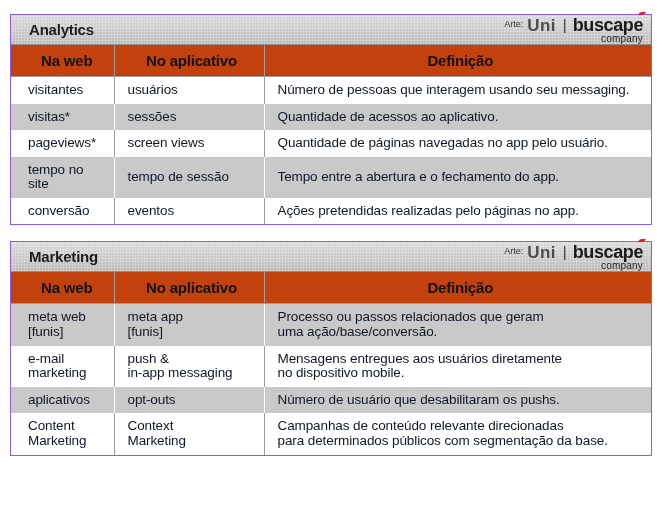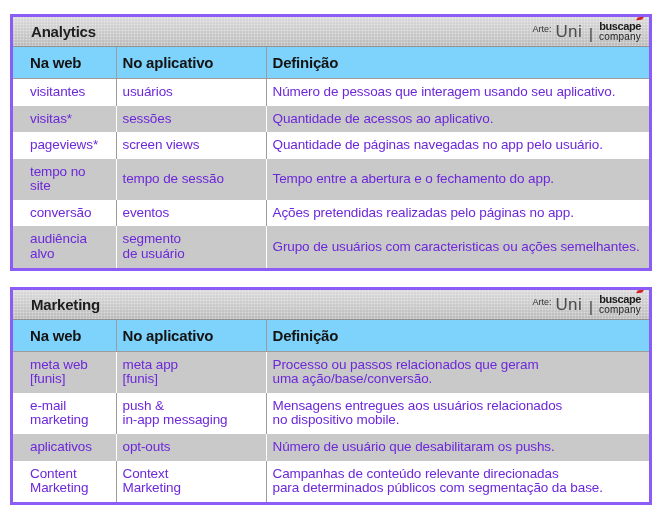--- a/index.html
+++ b/index.html
@@ -6,69 +6,69 @@
   html, body { background: #ffffff; }
   body {
     width: 662px; height: 523px; overflow: hidden;
     font-family: "Liberation Sans", sans-serif;
     -webkit-font-smoothing: antialiased;
   }
   .page { padding: 14px 10px 0 10px; }
 
   .gtable {
     width: 642px;
-    border: 3px solid #8b5cf6;
+    border: 1px solid #8b5cf6;
     margin-bottom: 16px;
     background: #ffffff;
   }
 
   
   .bar {
     height: 30px;
     display: flex; align-items: center; justify-content: space-between;
     padding: 0 8px 0 18px;
     border-bottom: 1px solid #8f8f8f;
     background:
       radial-gradient(circle at 1.5px 1.5px, rgba(255,255,255,0.45) 0.8px, rgba(0,0,0,0) 1.1px) 0 0 / 3px 3px,
       linear-gradient(#dadada, #bcbcbc);
   }
   .bar-title {
     font-weight: bold; font-size: 15px; color: #1e1e1e; letter-spacing: -0.2px;
   }
 
   
-  .credit { display: flex; align-items: flex-end; }
+  .credit { display: flex; align-items: flex-start; }
   .arte { font-size: 9px; color: #333; align-self: flex-start; margin-top: 3px; margin-right: 4px; }
-  .uni { font-size: 17px; font-weight: 400; color: #4c4c4c; letter-spacing: 0.4px; }
+  .uni { font-size: 17px; font-weight: 700; color: #4c4c4c; letter-spacing: 0.4px; }
   .pipe { font-size: 15px; font-weight: 300; color: #3a3a3a; margin: 0 6px 0 7px; }
   .buscape { display: flex; flex-direction: column; align-items: flex-end; line-height: 1; }
-  .buscape-word { font-weight: bold; font-size: 11px; color: #1b1b1b; letter-spacing: -0.4px; display: inline-flex; }
+  .buscape-word { font-weight: bold; font-size: 18px; color: #1b1b1b; letter-spacing: -0.4px; display: inline-flex; }
   .buscape-e { position: relative; display: inline-block; }
   .buscape-accent {
     position: absolute; top: -4px; right: -2px;
     width: 6px; height: 3px; border-radius: 1px;
     background: #d2232a;
     transform: skewX(-35deg) rotate(-8deg);
   }
   .company { font-size: 10px; color: #242424; margin-top: 0; letter-spacing: 0.2px; }
 
   
   table { width: 100%; border-collapse: collapse; table-layout: fixed; }
   col.w1 { width: 103px; } col.w2 { width: 150px; } col.w3 { width: auto; }
   th {
-    text-align: left; font-size: 15px; color: #141414;
+    text-align: center; font-size: 15px; color: #141414;
     padding: 7px 8px 7px 17px; letter-spacing: -0.2px;
-    border-bottom: 1px solid #9c9c9c; background: #7dd3fc;
+    border-bottom: 1px solid #9c9c9c; background: #c2410c;
   }
   td {
-    font-size: 13.5px; color: #6d28d9; line-height: 1.08;
+    font-size: 13.5px; color: #0f172a; line-height: 1.08;
     padding: 6px 8px 6px 17px; vertical-align: middle;
     white-space: pre-line; letter-spacing: -0.1px;
   }
-  th.c2, th.c3, td.c2, td.c3 { border-left: 1px solid #9c9c9c; padding-left: 6px; }
+  th.c2, th.c3, td.c2, td.c3 { border-left: 1px solid #9c9c9c; padding-left: 13px; }
   tr.shade td { background: #c9c9c9; }
   tr.shade td.c2, tr.shade td.c3 { border-left-color: #ffffff; }
 </style>
 </head>
 <body>
 
 <div class="page">
 
   <section class="gtable">
     <header class="bar">
@@ -96,47 +96,41 @@
         <tr>
           <th class="c1">Na web</th>
           <th class="c2">No aplicativo</th>
           <th class="c3">Definição</th>
         </tr>
       </thead>
       <tbody>
         <tr>
           <td class="c1">visitantes</td>
           <td class="c2">usuários</td>
-          <td class="c3">Número de pessoas que interagem usando seu aplicativo.</td>
+          <td class="c3">Número de pessoas que interagem usando seu messaging.</td>
         </tr>
         <tr class="shade">
           <td class="c1">visitas*</td>
           <td class="c2">sessões</td>
           <td class="c3">Quantidade de acessos ao aplicativo.</td>
         </tr>
         <tr>
           <td class="c1">pageviews*</td>
           <td class="c2">screen views</td>
           <td class="c3">Quantidade de páginas navegadas no app pelo usuário.</td>
         </tr>
         <tr class="shade">
           <td class="c1">tempo no site</td>
           <td class="c2">tempo de sessão</td>
           <td class="c3">Tempo entre a abertura e o fechamento do app.</td>
         </tr>
         <tr>
           <td class="c1">conversão</td>
           <td class="c2">eventos</td>
           <td class="c3">Ações pretendidas realizadas pelo páginas no app.</td>
-        </tr>
-        <tr class="shade">
-          <td class="c1">audiência alvo</td>
-          <td class="c2">segmento
-de usuário</td>
-          <td class="c3">Grupo de usuários com caracteristicas ou ações semelhantes.</td>
         </tr>
       </tbody>
     </table>
   </section>
 
   <section class="gtable">
     <header class="bar">
       <span class="bar-title">Marketing</span>
       <div class="credit">
         <span class="arte">Arte:</span>
@@ -171,21 +165,21 @@
           <td class="c2">meta app
 [funis]</td>
           <td class="c3">Processo ou passos relacionados que geram
 uma ação/base/conversão.</td>
         </tr>
         <tr>
           <td class="c1">e-mail
 marketing</td>
           <td class="c2">push &amp;
 in-app messaging</td>
-          <td class="c3">Mensagens entregues aos usuários relacionados
+          <td class="c3">Mensagens entregues aos usuários diretamente
 no dispositivo mobile.</td>
         </tr>
         <tr class="shade">
           <td class="c1">aplicativos</td>
           <td class="c2">opt-outs</td>
           <td class="c3">Número de usuário que desabilitaram os pushs.</td>
         </tr>
         <tr>
           <td class="c1">Content
 Marketing</td>

